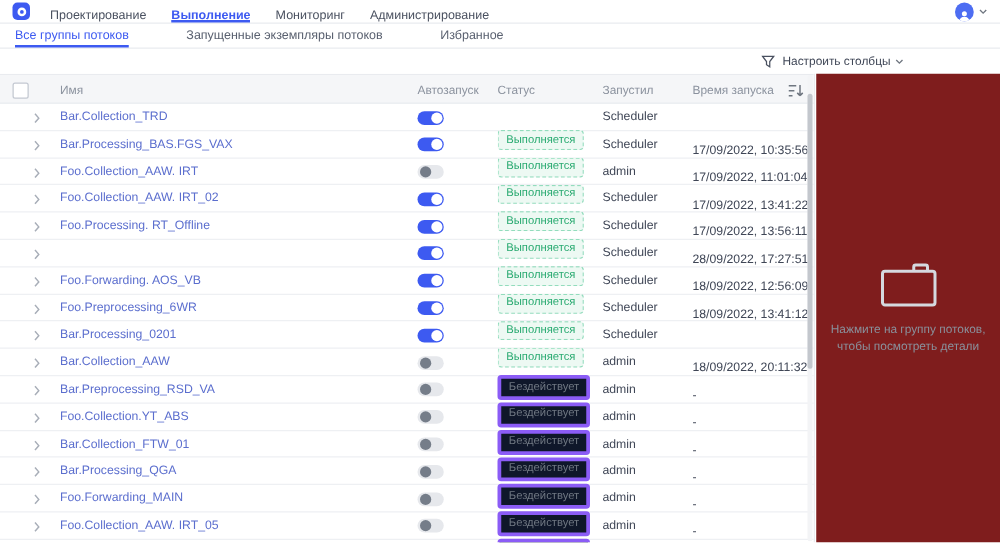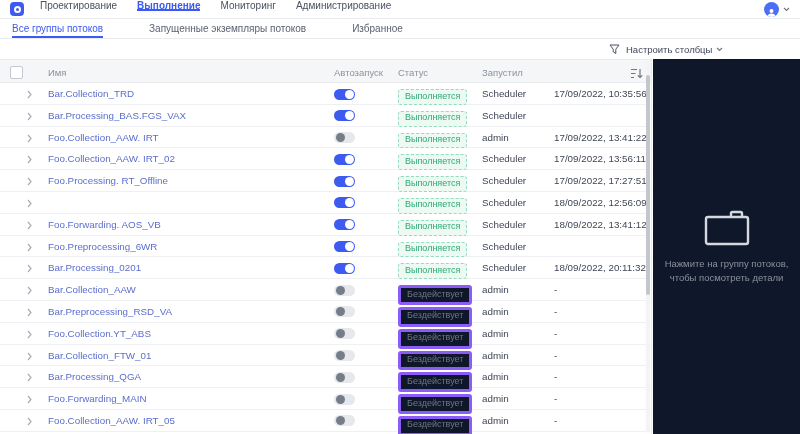--- a/index.html
+++ b/index.html
@@ -52,58 +52,58 @@
   .checkbox { position:absolute; left:10px; top:6px; width:13px; height:13px;
     border:1px solid #c3c8d1; border-radius:2px; background:#fff; cursor:pointer; }
   .sort-icon { position:absolute; left:630px; top:6px; cursor:pointer; }
 
   .row { position:relative; height:21.8px; border-bottom:1px solid #eef0f3; }
   .cell { position:absolute; top:0; line-height:21px; font-size:9.8px; white-space:nowrap; }
   .chev { left:27px; top:1px; cursor:pointer; display:flex; align-items:center; height:21px; }
   .name { left:48px; color:#5b6ece; cursor:pointer; }
   .col-status { left:398px; }
   .col-by     { left:482px; color:#3f4656; }
-  .col-time   { left:554px; color:#3f4656; }
+  .col-time   { left:554px; color:#3f4656;margin-top:27px; }
 
   .toggle { position:absolute; left:334px; top:5.5px; width:21px; height:11px;
     border-radius:6px; cursor:pointer; }
   .toggle .knob { position:absolute; top:1px; width:9px; height:9px; border-radius:50%; }
   .toggle.on  { background:#3d5af1; }
   .toggle.on .knob  { left:10.5px; background:#fff; }
   .toggle.off { background:#e6e8ec; }
   .toggle.off .knob { left:1.5px; background:#757d89; }
 
-  .badge { display:inline-block; margin-top:6px; padding:1.5px 6px 2.5px;
+  .badge { display:inline-block; margin-top:21px; padding:1.5px 6px 2.5px;
     border-radius:3px; font-size:9px; line-height:1.1; }
   .badge.running { color:#2bab72; background:#edf9f3; border:1px dashed #93dcbd; }
   .badge.idle    { color:#6f7782; background:#0f172a;    border:3px solid #8b5cf6; }
 
   
   .vscroll { position:absolute; left:646px; top:60px; width:4px; height:373px;
     background:#f3f4f6; border-radius:2px; }
   .vscroll .thumb { position:absolute; left:0; top:15px; width:4px; height:220px;
     background:#c3c7cd; border-radius:2px; cursor:pointer; }
 
   
   .detail-panel { position:absolute; left:653px; top:59px; width:147px; height:375px;
     display:flex; flex-direction:column; align-items:center; justify-content:center;
-    background:#0f172a; text-align:center; }
+    background:#7f1d1d; text-align:center; }
   .hint { font-size:9.5px; color:#8a919c; line-height:14px; }
   .folder { margin-bottom:10px; }
 </style>
 </head>
 <body>
 
 <div class="app">
 
   <div class="topbar">
     <div class="logo">
       <div class="logo-ring"></div>
     </div>
-    <div id="top-nav" style="display:flex;align-items:flex-start;">
+    <div id="top-nav" style="display:flex;align-items:flex-end;">
         <div class="nav-item">Проектирование</div>
         <div class="nav-item active">Выполнение</div>
         <div class="nav-item">Мониторинг</div>
         <div class="nav-item">Администрирование</div>
       </div>
     <div class="topbar-spacer"></div>
     <div class="user">
       <div class="avatar">
         <svg width="9" height="9" viewBox="0 0 9 9">
           <circle cx="4.5" cy="3" r="2" fill="#fff"></circle>
@@ -136,20 +136,21 @@
     </div>
   </div>
 
   <div class="table-panel">
     <div class="thead">
       <div class="checkbox"></div>
       <div class="th" style="left:48px">Имя</div>
       <div class="th" style="left:334px">Автозапуск</div>
       <div class="th" style="left:398px">Статус</div>
       <div class="th" style="left:482px">Запустил</div>
+      <div class="th" style="left:554px">Время запуска</div>
       <div class="sort-icon">
         <svg width="13" height="13" viewBox="0 0 13 13">
           <path d="M1 2.5 h6 M1 6.5 h4.5 M1 10.5 h3" stroke="#6f7680" stroke-width="1.2" fill="none"></path>
           <path d="M10 2 v8.5 M10 10.5 l-2.2-2.2 M10 10.5 l2.2-2.2" stroke="#6f7680" stroke-width="1.2" fill="none"></path>
         </svg>
       </div>
     </div>
     <div id="tbody">
         <div class="row">
           <span class="cell chev">
@@ -170,20 +171,21 @@
             <svg width="5" height="9" viewBox="0 0 5 9">
               <polyline points="1,1 4,4.5 1,8" fill="none" stroke="#a8aeb8" stroke-width="1.2"></polyline>
             </svg>
           </span>
           <span class="cell name">Bar.Processing_BAS.FGS_VAX</span>
           <div class="toggle on">
             <div class="knob"></div>
           </div>
           <span class="cell col-status"><span class="badge running">Выполняется</span></span>
           <span class="cell col-by">Scheduler</span>
+          <span class="cell col-time">17/09/2022, 11:01:04</span>
         </div>
         <div class="row">
           <span class="cell chev">
             <svg width="5" height="9" viewBox="0 0 5 9">
               <polyline points="1,1 4,4.5 1,8" fill="none" stroke="#a8aeb8" stroke-width="1.2"></polyline>
             </svg>
           </span>
           <span class="cell name">Foo.Collection_AAW. IRT</span>
           <div class="toggle off">
             <div class="knob"></div>
@@ -211,21 +213,21 @@
             <svg width="5" height="9" viewBox="0 0 5 9">
               <polyline points="1,1 4,4.5 1,8" fill="none" stroke="#a8aeb8" stroke-width="1.2"></polyline>
             </svg>
           </span>
           <span class="cell name">Foo.Processing. RT_Offline</span>
           <div class="toggle on">
             <div class="knob"></div>
           </div>
           <span class="cell col-status"><span class="badge running">Выполняется</span></span>
           <span class="cell col-by">Scheduler</span>
-          <span class="cell col-time">17/09/2022, 17:27:51</span>
+          <span class="cell col-time">28/09/2022, 17:27:51</span>
         </div>
         <div class="row">
           <span class="cell chev">
             <svg width="5" height="9" viewBox="0 0 5 9">
               <polyline points="1,1 4,4.5 1,8" fill="none" stroke="#a8aeb8" stroke-width="1.2"></polyline>
             </svg>
           </span>
           <div class="toggle on">
             <div class="knob"></div>
           </div>

